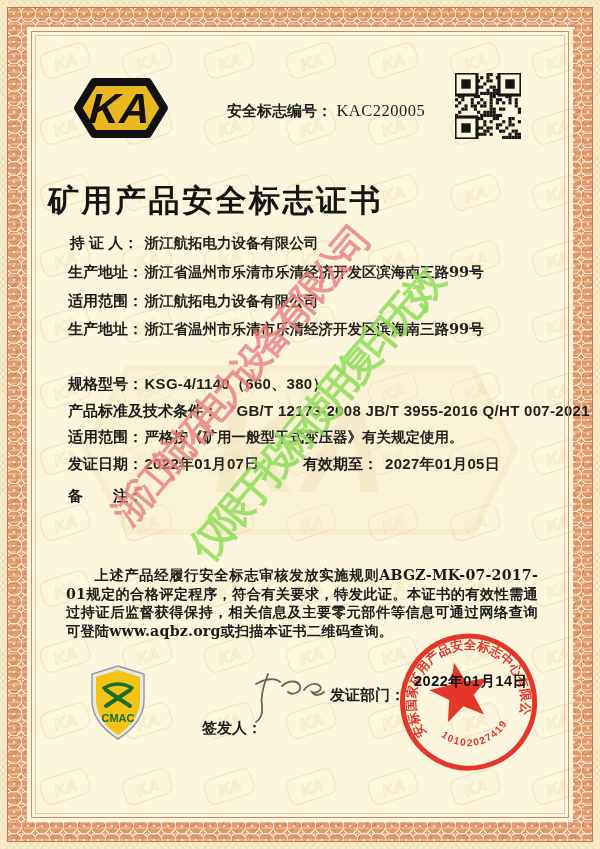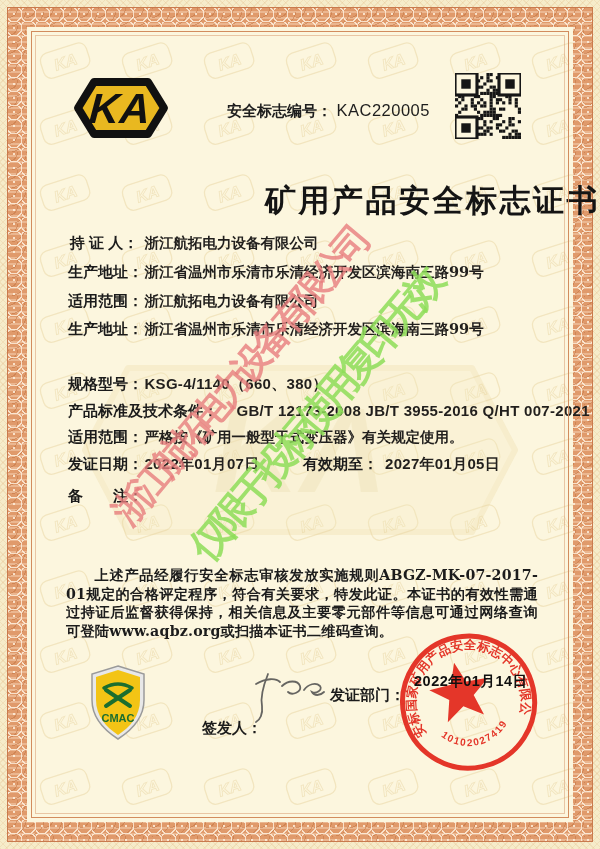--- a/index.html
+++ b/index.html
@@ -25,25 +25,25 @@
   .paper{position:absolute;inset:27px;background:#fcf6de;}
   .frame1{position:absolute;inset:31px;border:1.5px solid #d28c5e;z-index:4;pointer-events:none;}
   .frame2{position:absolute;inset:35px;border:1px solid rgba(210,140,94,.45);z-index:4;pointer-events:none;}
   .plates{position:absolute;inset:27px;z-index:1;}
   .ghost{position:absolute;left:60px;top:330px;z-index:1;opacity:.5;}
 
   .content{position:absolute;inset:0;z-index:3;}
   .ka-logo{position:absolute;left:68px;top:75px;}
   .cert-no{position:absolute;left:227px;top:101px;white-space:nowrap;}
   .cert-no .lbl{font-weight:bold;font-size:15px;color:#1d1d1d;}
-  .cert-no .val{font-family:Liberation Sans, sans-serif;font-size:16.5px;color:#1d1d1d;letter-spacing:.5px;}
+  .cert-no .val{font-family:Liberation Serif, serif;font-size:16.5px;color:#1d1d1d;letter-spacing:.5px;}
   .qr{position:absolute;left:455px;top:73px;}
 
-  .title{position:absolute;left:0;right:0;top:180px;text-align:right;
-    font-size:31px;font-weight:bold;color:#141414;letter-spacing:2.5px;}
+  .title{position:absolute;left:0;right:0;top:180px;text-align:left;
+    font-size:31px;font-weight:bold;color:#141414;letter-spacing:2.5px;padding-left:48px;}
 
   .row{position:absolute;left:68px;right:60px;white-space:nowrap;}
   .row .lbl{display:inline-block;width:72px;font-weight:bold;font-size:15px;color:#1b1b1b;vertical-align:top;text-align:center;}
   .row .lbl.wide{width:auto;margin-right:14px;}
   .row .val{font-family:"DejaVu Serif",serif;font-weight:bold;font-size:14.5px;color:#211f1d;}
   .row .val.mono{font-family:"Liberation Sans",sans-serif;font-weight:bold;font-size:15px;letter-spacing:.3px;}
   .r1{top:234px}.r2{top:263px}.r3{top:292px}.r4{top:320px}.r5{top:348px}
   .r6{top:375px}.r7{top:402px}.r8{top:428px}.r9{top:455px}.r10{top:487px}
   .r9 .lbl2{position:absolute;left:235px;font-weight:bold;font-size:15px;color:#1b1b1b;}
   .r9 .val2{position:absolute;left:317px;font-weight:bold;font-size:15px;color:#211f1d;letter-spacing:.3px;}

